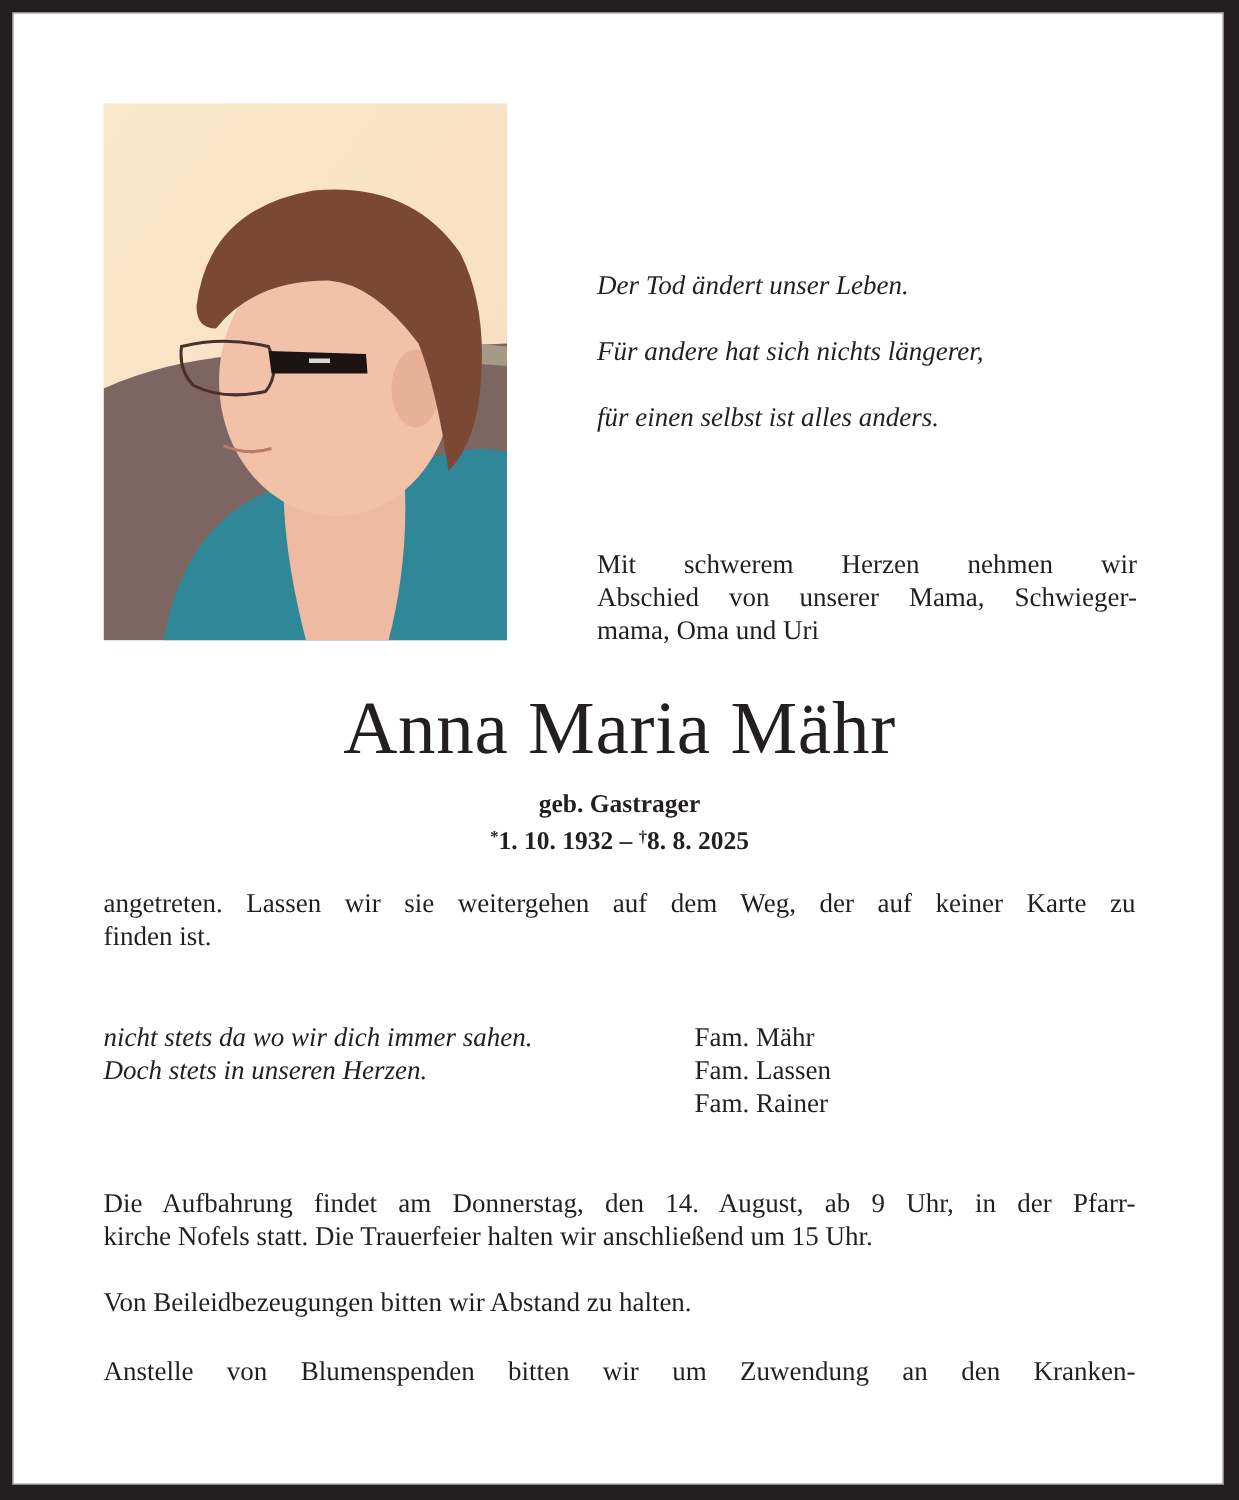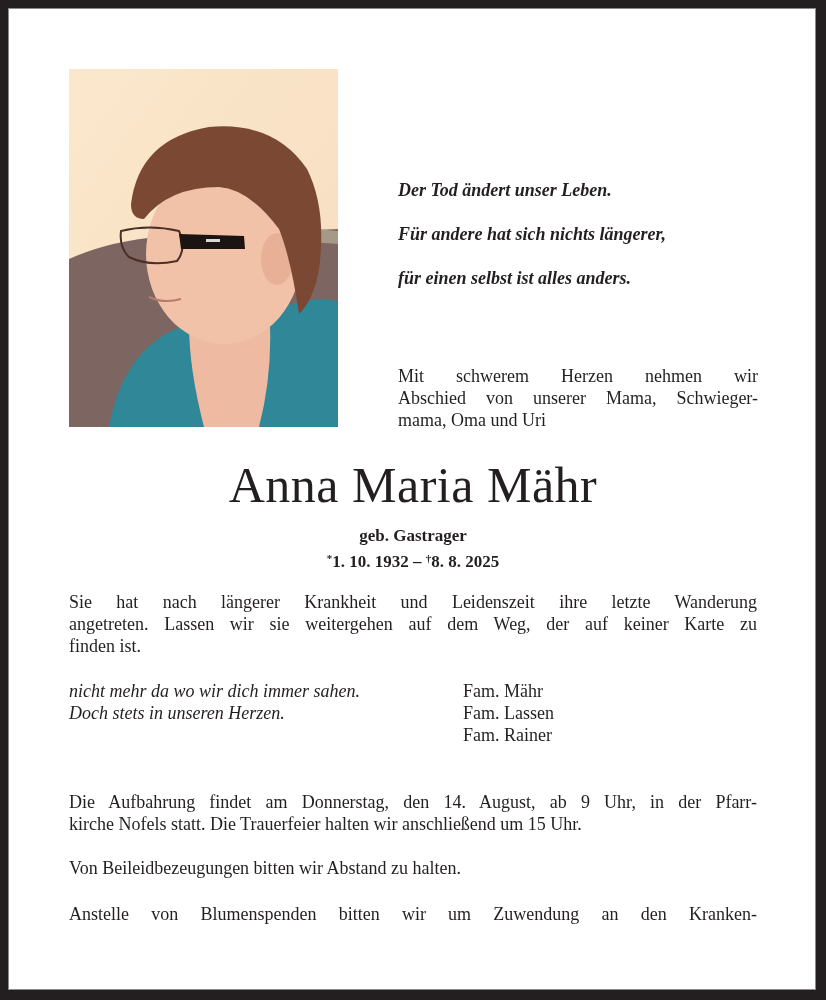--- a/index.html
+++ b/index.html
@@ -28,21 +28,20 @@
   }
   .photo svg { display: block; width: 100%; height: 100%; }
 
   .quote {
     position: absolute;
     left: 398px; top: 157px;
     font-style: italic;
     font-size: 18px;
     line-height: 22px;
     white-space: pre-line;
-    font-weight: bold;
   }
   .intro {
     position: absolute;
     left: 398px; top: 365px;
     width: 360px;
     font-size: 18px;
     line-height: 22px;
   }
   .intro .line { display: block; }
   .intro .justify { text-align: justify; text-align-last: justify; }
@@ -145,27 +144,26 @@
   <span class="line">mama, Oma und Uri</span>
 </div>
 
 <div class="name">Anna Maria Mähr</div>
 <div class="maiden">geb. Gastrager</div>
 <div class="dates">
   <sup>*</sup><span>1. 10. 1932</span><span> – </span><sup>†</sup><span>8. 8. 2025</span>
 </div>
 
 <div class="para" style="top:591px;">
-  <span class="line justify">Sie hat nach längerer Krankheit und Leidenszeit ihre letzte Wanderung</span>
   <span class="line justify">angetreten. Lassen wir sie weitergehen auf dem Weg, der auf keiner Karte zu</span>
   <span class="line">finden ist.</span>
 </div>
 
 <div class="poem">
-  <div>nicht mehr da wo wir dich immer sahen.</div>
+  <div>nicht stets da wo wir dich immer sahen.</div>
   <div>Doch stets in unseren Herzen.</div>
 </div>
 
 <div class="families">
   <div>Fam. Mähr</div>
   <div>Fam. Lassen</div>
   <div>Fam. Rainer</div>
 </div>
 
 <div class="para" style="top:791px;">

